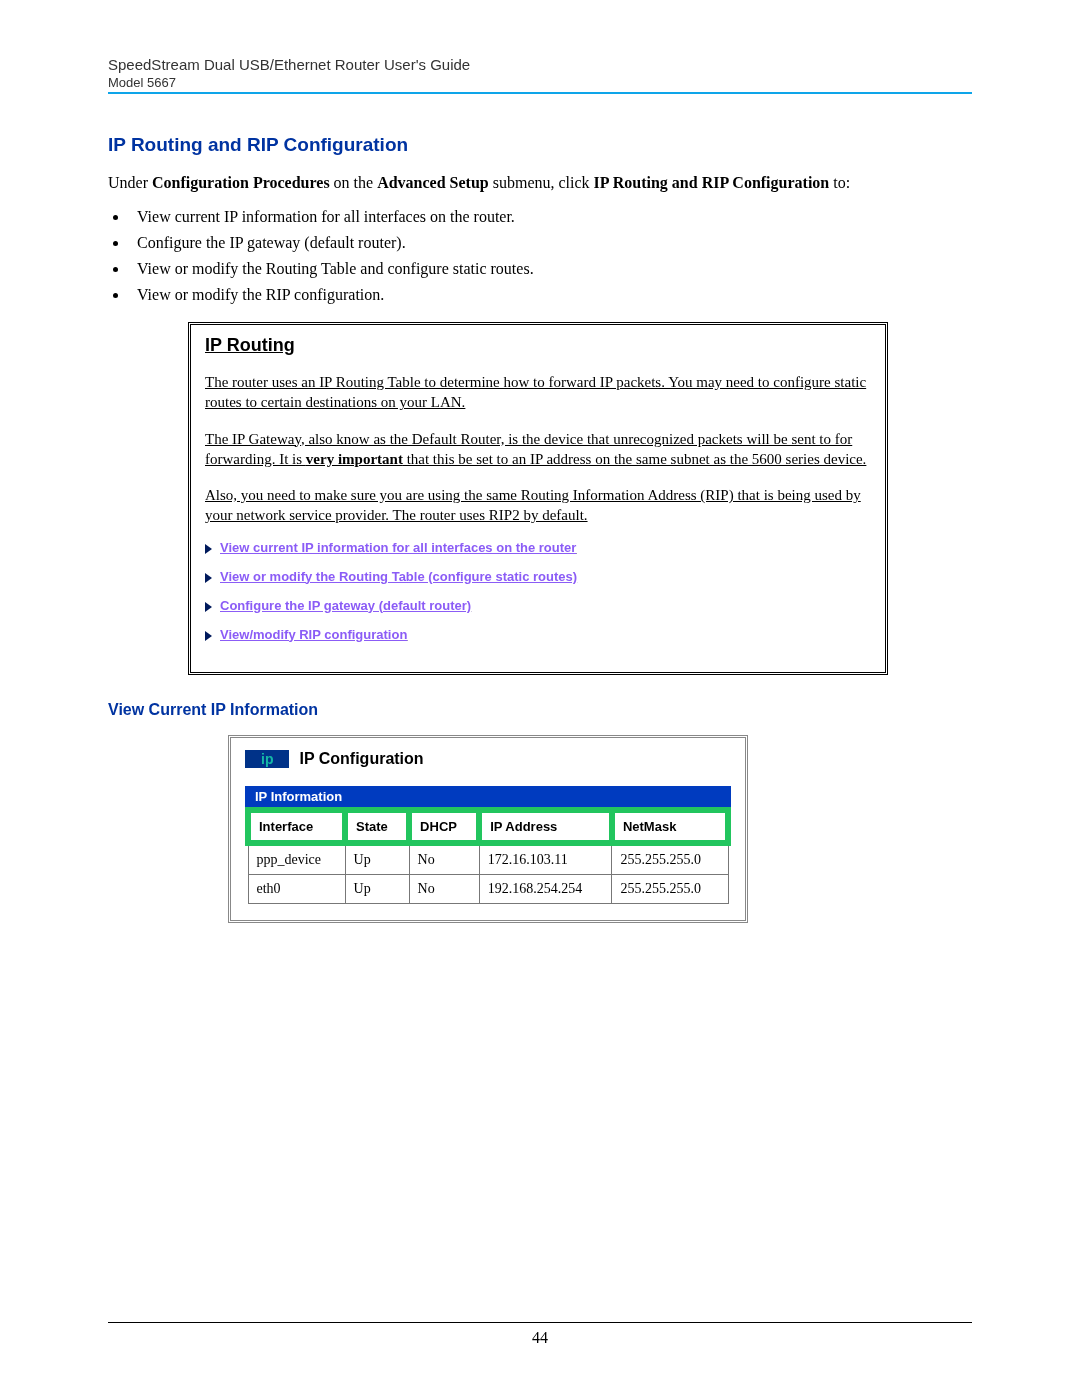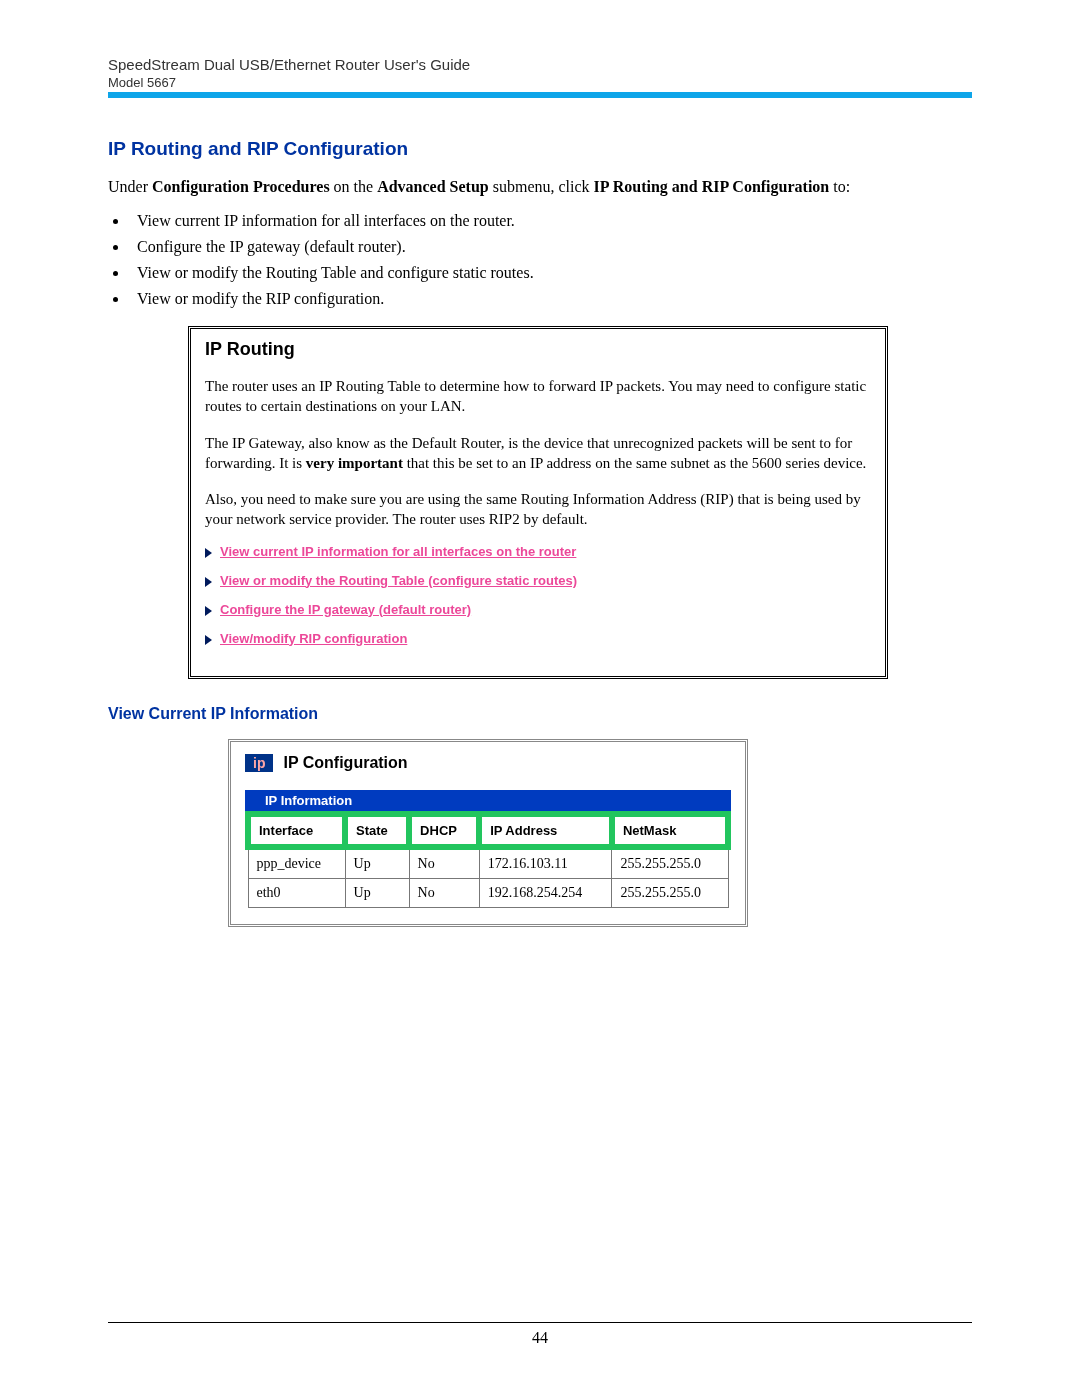--- a/index.html
+++ b/index.html
@@ -14,21 +14,21 @@
     width: 1080px;
     height: 1397px;
     position: relative;
     box-sizing: border-box;
     padding: 56px 108px 40px 108px;
   }
   .header-block {
     font-family: Arial, Helvetica, sans-serif;
     font-size: 15px;
     color: #333;
-    border-bottom: 6px solid #0ea5e9;
+    border-bottom: 2px solid #0ea5e9;
     padding-bottom: 2px;
     margin-bottom: 40px;
   }
   .header-title { }
   .header-model { font-size: 13px; margin-top: 2px; }
 
   .section-heading {
     font-family: Arial, Helvetica, sans-serif;
     font-weight: bold;
     color: #0033a1;
@@ -55,20 +55,21 @@
   }
 
   .panel-outer {
     border: 3px double #000;
     margin: 8px 0 0 80px;
     width: 700px;
     box-sizing: border-box;
     padding: 10px 14px 16px 14px;
     font-family: "Times New Roman", Times, serif;
     font-size: 15px;
+    text-decoration: underline;
   }
   .panel-heading {
     font-family: Arial, Helvetica, sans-serif;
     font-weight: bold;
     font-size: 18px;
     margin-bottom: 14px;
   }
   .panel-outer p { margin: 16px 0 14px 0; line-height: 1.35; }
 
   .link-list { margin-top: 6px; }
@@ -84,57 +85,57 @@
     border-top: 5px solid transparent;
     border-bottom: 5px solid transparent;
     border-left: 7px solid #001a5c;
     margin-top: 4px;
     flex-shrink: 0;
   }
   a.panel-link {
     font-family: Arial, Helvetica, sans-serif;
     font-size: 13px;
     font-weight: bold;
-    color: #ec4899;
+    color: #8b5cf6;
     text-decoration: underline;
   }
 
   .config-panel {
     border: 3px double #888;
     margin: 0 0 0 120px;
     width: 520px;
     box-sizing: border-box;
     padding: 12px 14px 16px 14px;
     font-family: "Times New Roman", Times, serif;
     font-size: 15px;
   }
   .ip-badge-row { display: flex; align-items: center; gap: 10px; margin-bottom: 18px; }
   .ip-badge {
     background: #003288;
-    color: #fca5a5;
+    color: #14b8a6;
     font-family: Arial, Helvetica, sans-serif;
     font-weight: bold;
     font-size: 14px;
-    padding: 2px 8px;
+    padding: 2px 16px;
     line-height: 1;
   }
   .ip-config-title {
     font-family: Arial, Helvetica, sans-serif;
     font-weight: bold;
     font-size: 16px;
   }
   .config-panel p { margin: 0 0 18px 0; }
 
   .ip-info-bar {
     background: #003bbf;
     color: #fff;
     font-family: Arial, Helvetica, sans-serif;
     font-weight: bold;
     font-size: 13px;
-    padding: 3px 20px;
+    padding: 3px 10px;
   }
   table.ip-table {
     border-collapse: collapse;
     width: 100%;
     font-size: 14px;
   }
   table.ip-table th {
     font-family: Arial, Helvetica, sans-serif;
     font-size: 13px;
     text-align: left;

